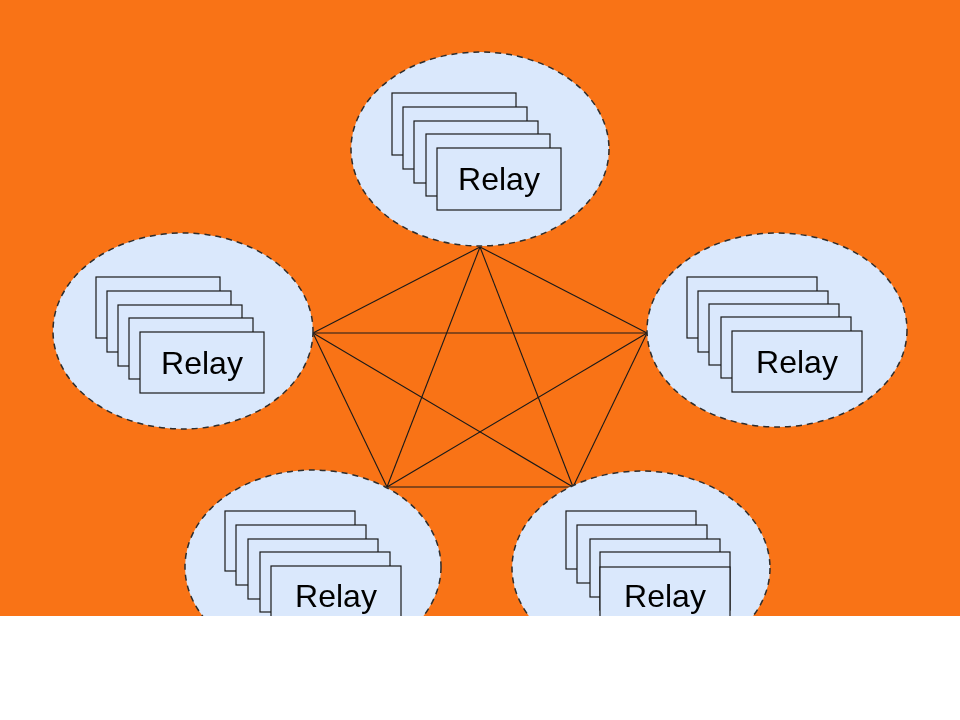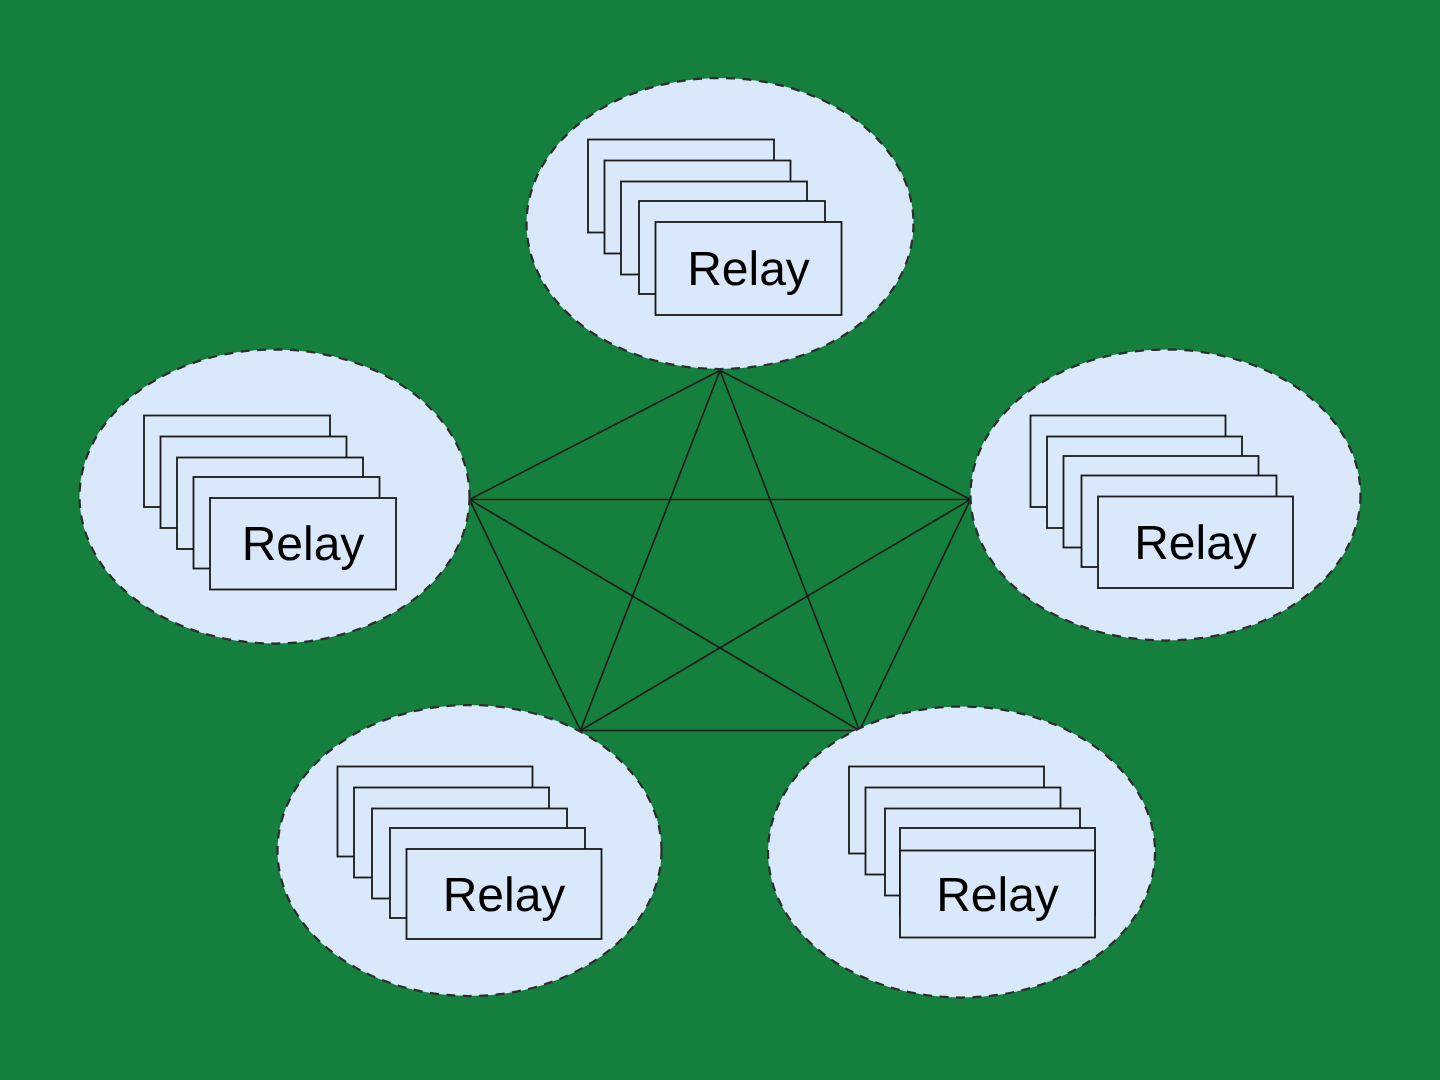--- a/index.html
+++ b/index.html
@@ -4,22 +4,22 @@
 <style>
   html, body {
     margin: 0;
     padding: 0;
     background: #ffffff;
     font-family: "Liberation Sans", sans-serif;
   }
   .canvas {
     position: relative;
     width: 960px;
-    height: 720px;
-    background: #15803d;
+    height: 616px;
+    background: #f97316;
     overflow: hidden;
   }
   svg { display: block; }
   .cluster-label {
     font-family: "Liberation Sans", sans-serif;
     font-size: 32px;
   }
 </style>
 </head>
 <body style="background: rgb(255, 255, 255);">

